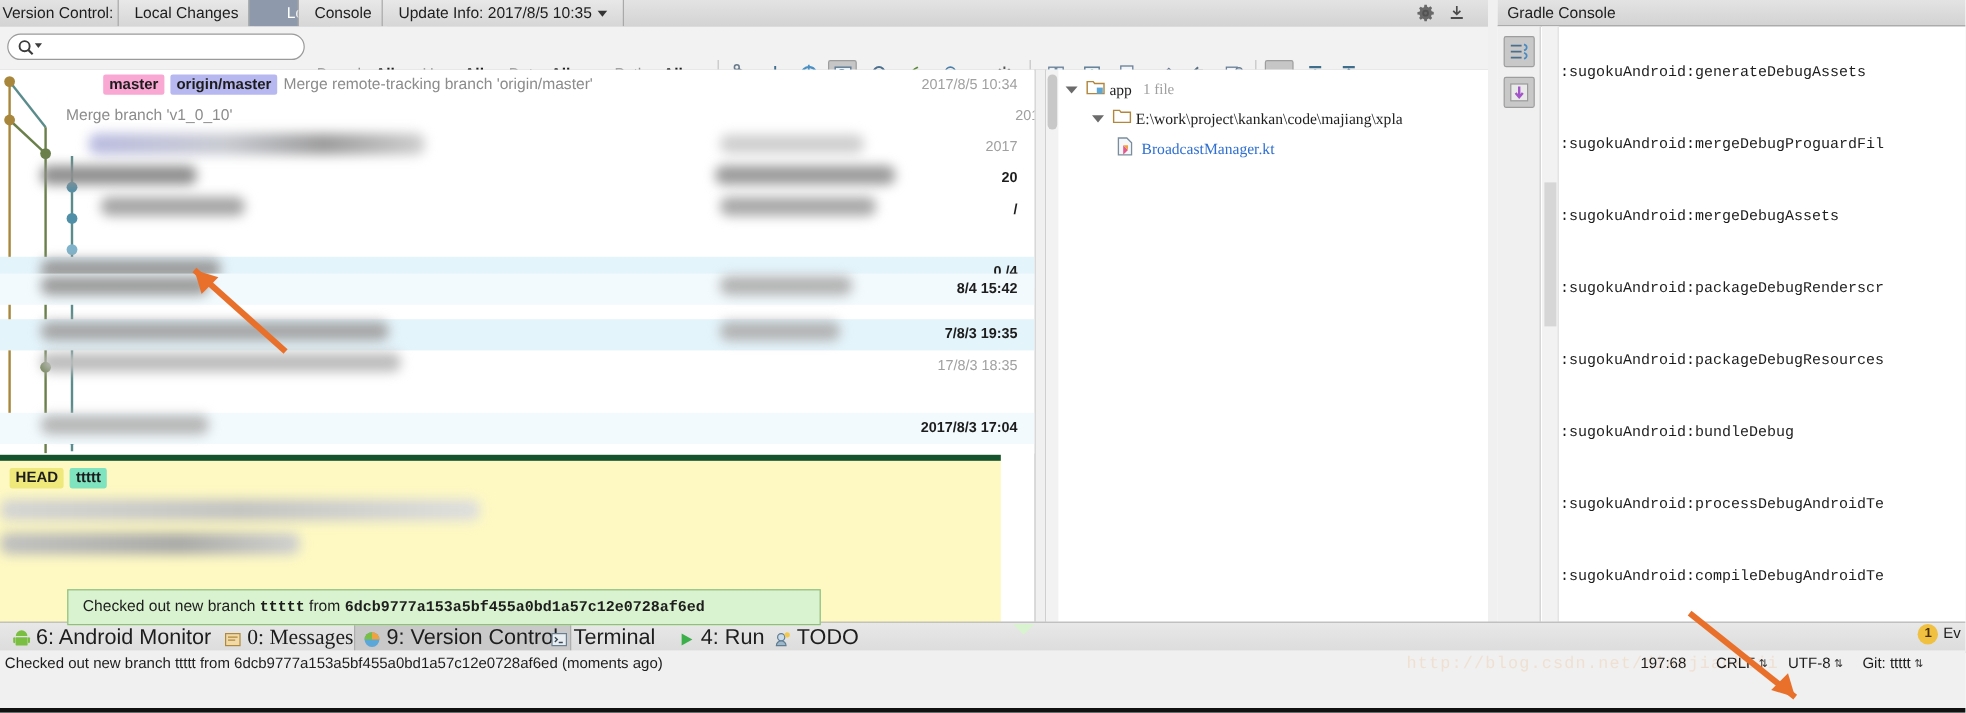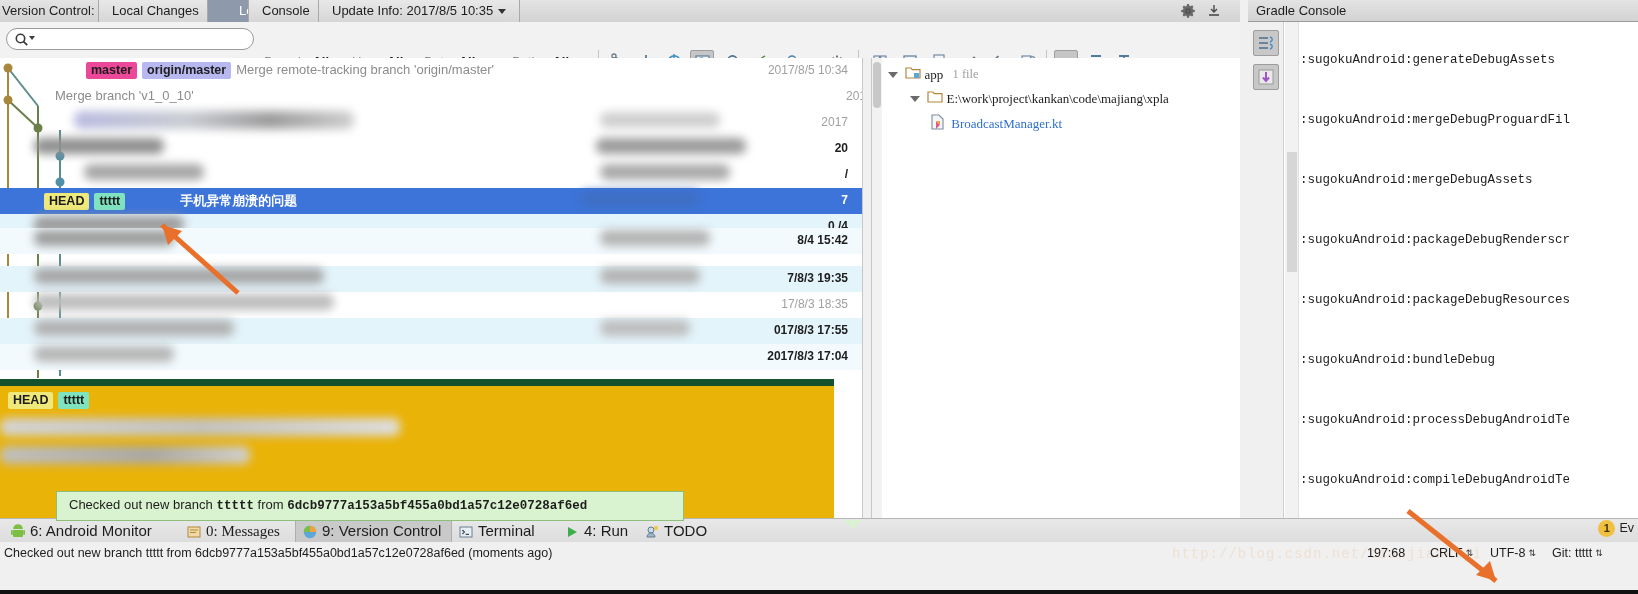--- a/index.html
+++ b/index.html
@@ -56,29 +56,29 @@
   .row.alt2{background:#f2fafd;}
   .msg{position:absolute;left:86px;top:4px;font-size:13px;white-space:nowrap;}
   .msg.dim{color:#8c8c8c;}
   .msg.selc{color:#fff;font-weight:bold;}
   .date{position:absolute;right:14px;top:5px;font-size:12px;white-space:nowrap;}
   .date.dim{color:#a0a0a0;}
   .date.b{font-weight:bold;color:#1d1d1d;}
 
   .chip{display:inline-block;height:17px;line-height:17px;padding:0 5px;border-radius:2px;
     font-size:12.5px;font-weight:bold;color:#1d1d1d;vertical-align:middle;margin-right:5px;}
-  .chip.green{background:#ec4899;}
+  .chip.green{background:#f9a8d4;}
   .chip.purple{background:#b8b8f0;}
   .chip.yellow{background:#efe87a;}
   .chip.mint{background:#7fe3c0;}
 
   .blur{position:absolute;border-radius:7px;filter:blur(5px);}
 
   
-  .details{position:absolute;left:0;top:379px;width:834px;height:139px;background:#eab308;border-top:7px solid #14532d;}
+  .details{position:absolute;left:0;top:379px;width:834px;height:139px;background:#fef9c3;border-top:5px solid #14532d;}
   .dchips{position:absolute;left:8px;top:6px;}
 
   
   .filetree{position:absolute;left:872px;top:58px;width:368px;height:460px;background:#fff;overflow:hidden;font-family:Liberation Serif, serif;}
   .fttrack{position:absolute;left:0;top:0;width:10px;height:460px;background:#f2f2f2;}
   .ftthumb{position:absolute;left:1px;top:4px;width:8px;height:46px;background:#c8c8c8;border-radius:4px;}
   .ftrow{position:absolute;white-space:nowrap;font-size:13px;color:#1d1d1d;}
   .tri{display:inline-block;width:0;height:0;border-left:5px solid transparent;border-right:5px solid transparent;
     border-top:6px solid #6b6b6b;vertical-align:middle;margin-right:4px;}
   .cnt{color:#a0a0a0;margin-left:6px;font-size:12.5px;}
@@ -93,21 +93,21 @@
   .gsbtn{position:absolute;left:5px;width:26px;height:26px;background:#c8c8c8;border:1px solid #9d9d9d;border-radius:2px;box-sizing:border-box;}
   .gscroll{position:absolute;left:37px;top:22px;width:14px;height:496px;background:#f2f2f2;border-right:1px solid #e0e0e0;box-sizing:border-box;}
   .gsthumb{position:absolute;left:2px;top:130px;width:10px;height:120px;background:#d6d6d6;}
   .gtext{position:absolute;left:52px;top:22px;width:338px;height:496px;overflow:hidden;
     font-family:"Liberation Mono",monospace;font-size:12.5px;line-height:20px;color:#1d1d1d;white-space:pre;}
   .gline{height:20px;overflow:hidden;}
 
   
   .twbar{position:absolute;left:0;top:518px;width:1638px;height:24px;
     background:linear-gradient(#e8e8e8,#dcdcdc);border-top:1px solid #b5b5b5;border-bottom:1px solid #b5b5b5;}
-  .twitem{position:absolute;top:0;height:24px;line-height:24px;padding:0 10px 0 26px;font-size:15px;
+  .twitem{position:absolute;top:0;height:24px;line-height:24px;padding:0 10px 0 26px;font-size:18px;
     color:#1d1d1d;box-sizing:border-box;white-space:nowrap;}
   .twitem.sel{background:#c9c9c9;border-left:1px solid #aeaeae;border-right:1px solid #aeaeae;}
   .twicon{position:absolute;left:6px;top:4px;width:16px;height:16px;}
 
   
   .status{position:absolute;left:0;top:542px;width:1638px;height:50px;background:#f0f0f0;}
   .stext{position:absolute;left:4px;top:4px;font-size:12.5px;color:#1d1d1d;white-space:nowrap;}
   .sright{position:absolute;top:4px;font-size:12.5px;color:#1d1d1d;white-space:nowrap;}
   .watermark{position:absolute;left:1172px;top:4px;font-family:"Liberation Mono",monospace;
     font-size:14px;color:#efe0d2;letter-spacing:1px;white-space:nowrap;}
@@ -353,27 +353,20 @@
         <div class="date b">20</div>
         <div class="blur" style="left:596px;top:2px;width:150px;height:16px;background:#9b9b9b;"></div>
       </div>
 
       <div class="row" style="top:104px;">
         <div class="blur" style="left:84px;top:2px;width:120px;height:16px;background:#a6a6a6;"></div>
         <div class="date b">/</div>
         <div class="blur" style="left:600px;top:2px;width:130px;height:16px;background:#a9a9a9;"></div>
       </div>
 
-      <div class="row sel" style="top:130px;">
-        <div class="msg selc" style="left:44px;">
-          <span class="chip yellow">HEAD</span><span class="chip mint">ttttt</span><span style="margin-left:50px;">手机异常崩溃的问题</span>
-        </div>
-        <div class="blur" style="left:580px;top:3px;width:120px;height:16px;background:#3f6fc4;"></div>
-        <div class="date" style="color:#fff;font-weight:bold;">7</div>
-      </div>
 
       <div class="row alt" style="top:156px;">
         <div class="blur" style="left:34px;top:2px;width:150px;height:16px;background:#9c9c9c;"></div>
         <div class="date b">0       /4</div>
       </div>
 
       <div class="row alt2" style="top:170px;">
         <div class="blur" style="left:34px;top:2px;width:140px;height:16px;background:#9c9c9c;"></div>
         <div class="blur" style="left:600px;top:2px;width:110px;height:16px;background:#b3b3b3;"></div>
         <div class="date b">8/4 15:42</div>
@@ -383,25 +376,20 @@
         <div class="blur" style="left:34px;top:2px;width:290px;height:16px;background:#a6a6a6;"></div>
         <div class="blur" style="left:600px;top:2px;width:100px;height:16px;background:#b3b3b3;"></div>
         <div class="date b">7/8/3 19:35</div>
       </div>
 
       <div class="row" style="top:234px;">
         <div class="blur" style="left:34px;top:2px;width:300px;height:16px;background:#bdbdbd;"></div>
         <div class="date dim">17/8/3 18:35</div>
       </div>
 
-      <div class="row alt" style="top:260px;">
-        <div class="blur" style="left:34px;top:2px;width:200px;height:16px;background:#b0b0b0;"></div>
-        <div class="blur" style="left:600px;top:2px;width:90px;height:16px;background:#bdbdbd;"></div>
-        <div class="date b">017/8/3 17:55</div>
-      </div>
 
       <div class="row alt2" style="top:286px;">
         <div class="blur" style="left:34px;top:2px;width:140px;height:16px;background:#b6b6b6;"></div>
         <div class="date b">2017/8/3 17:04</div>
       </div>
     </div>
 
     <div class="details">
       <div class="dchips">
         <span class="chip yellow">HEAD</span><span class="chip mint">ttttt</span>

